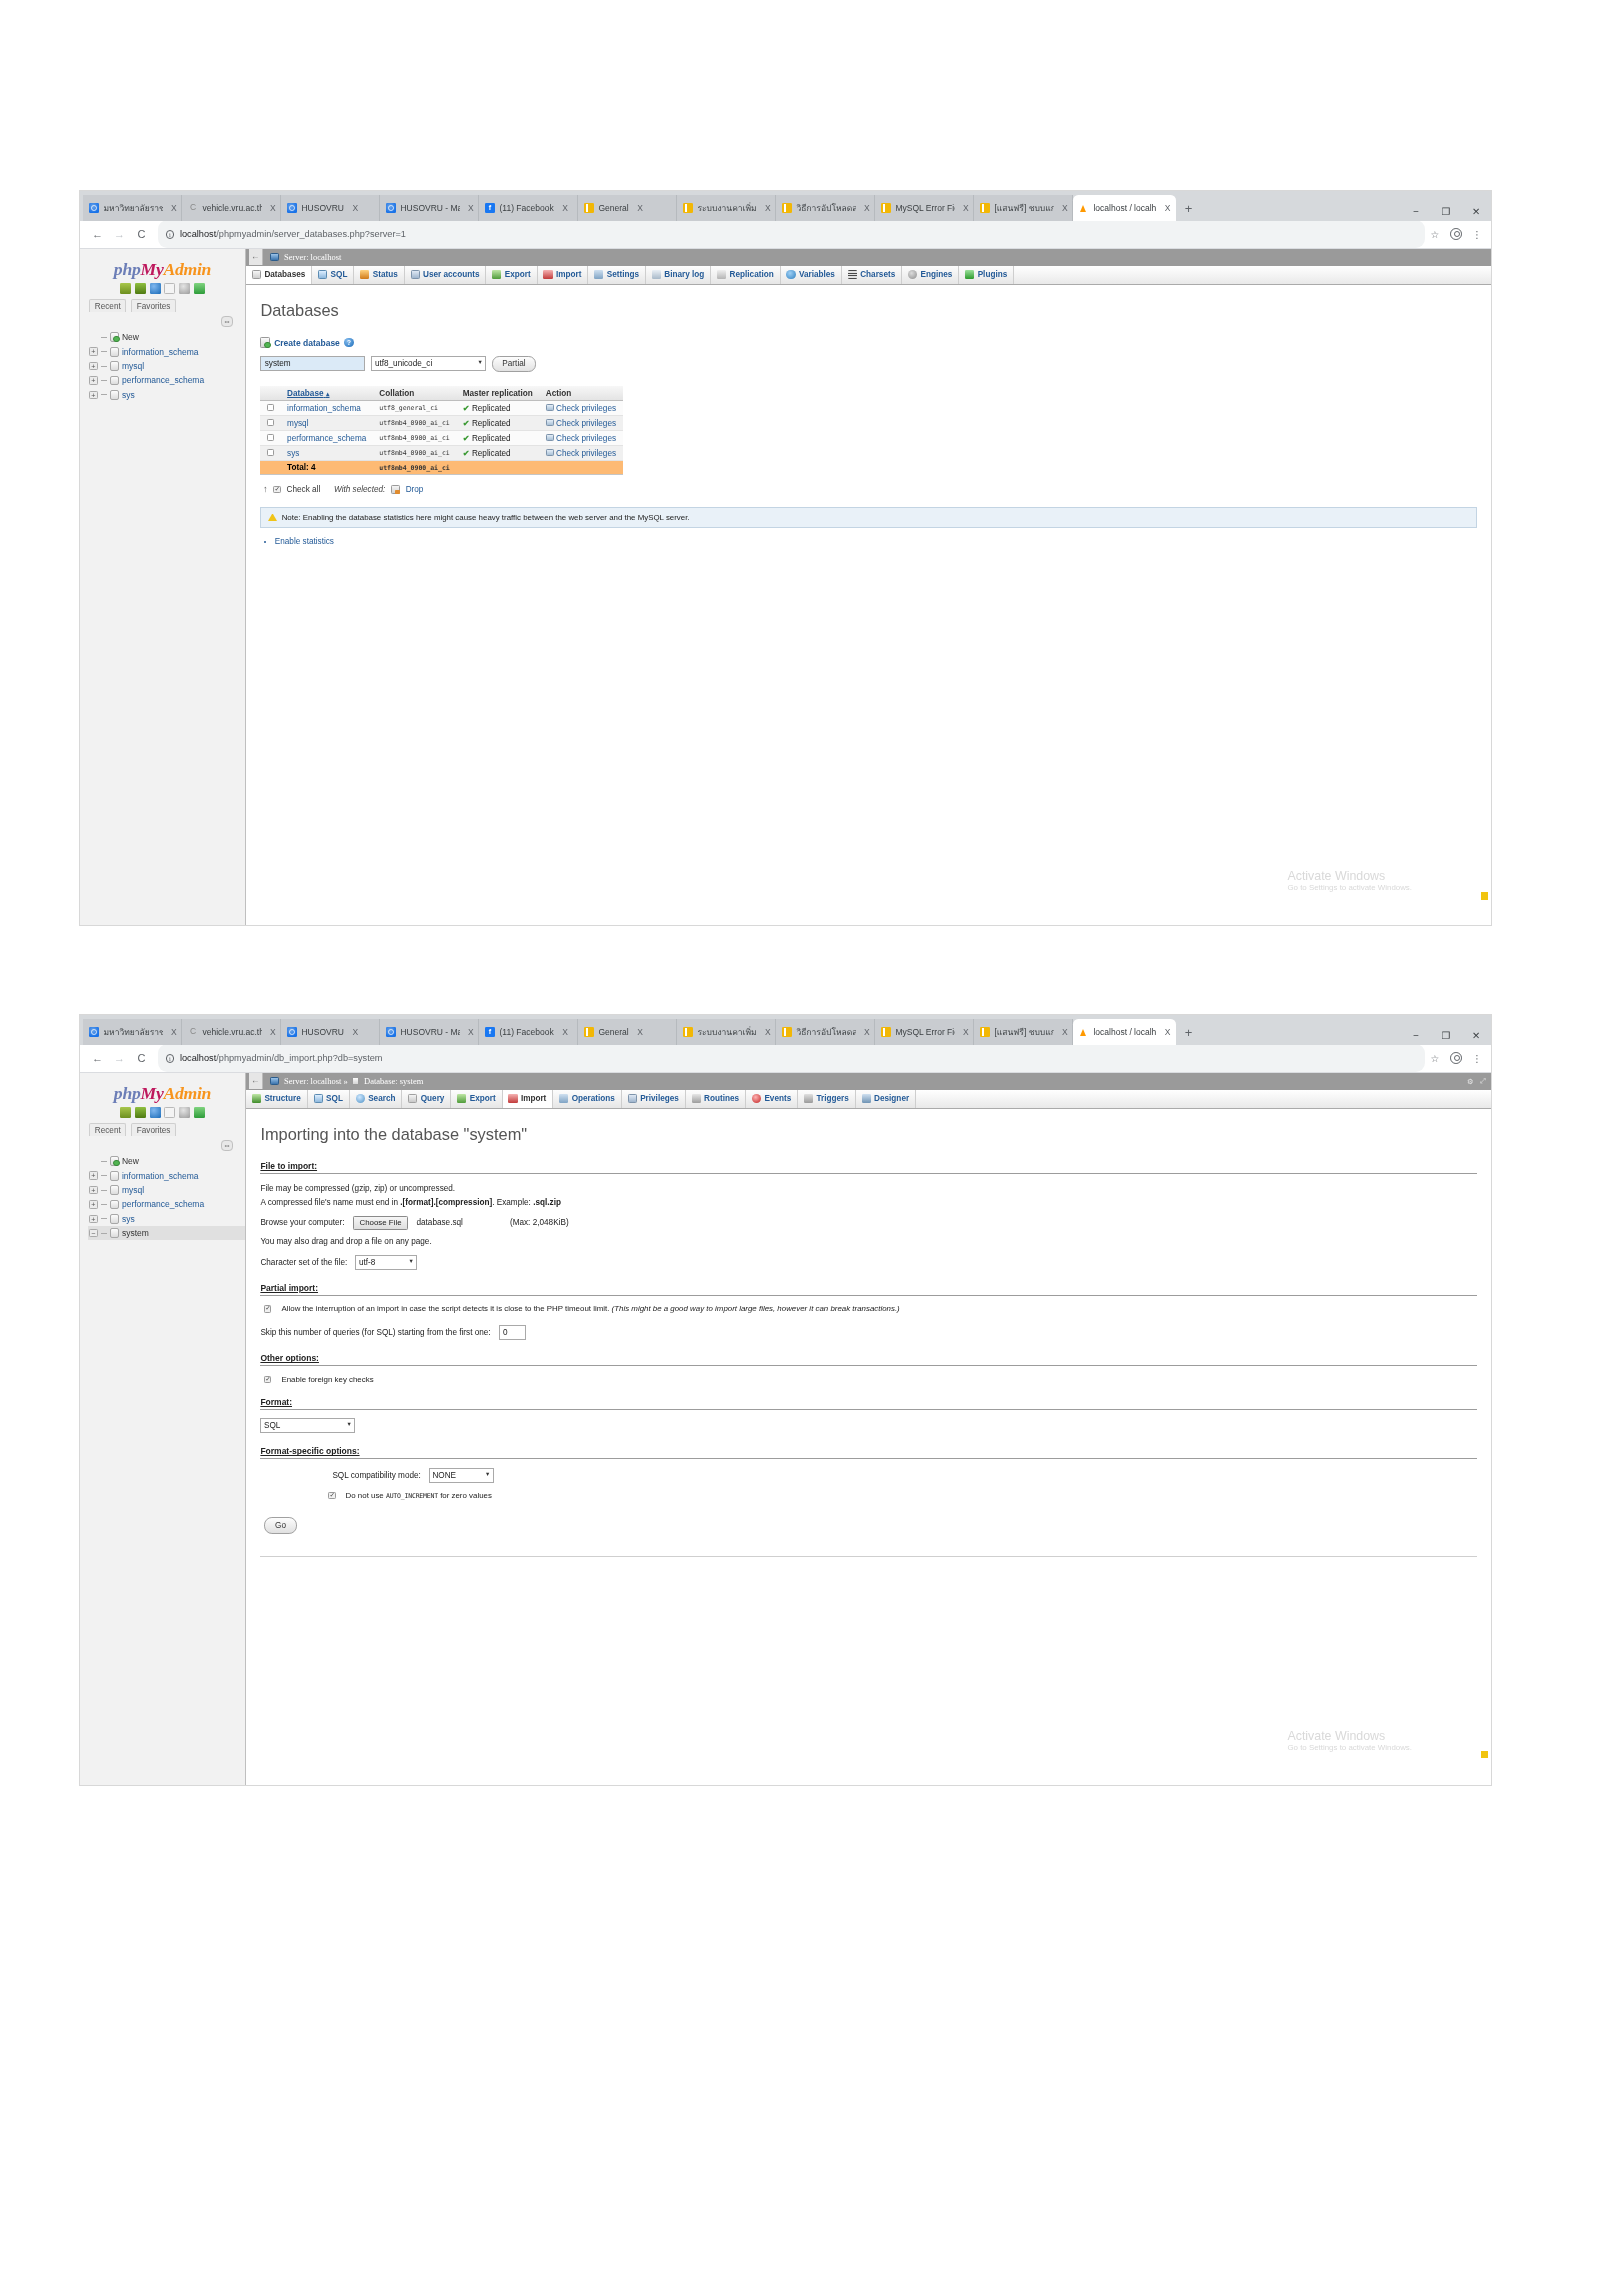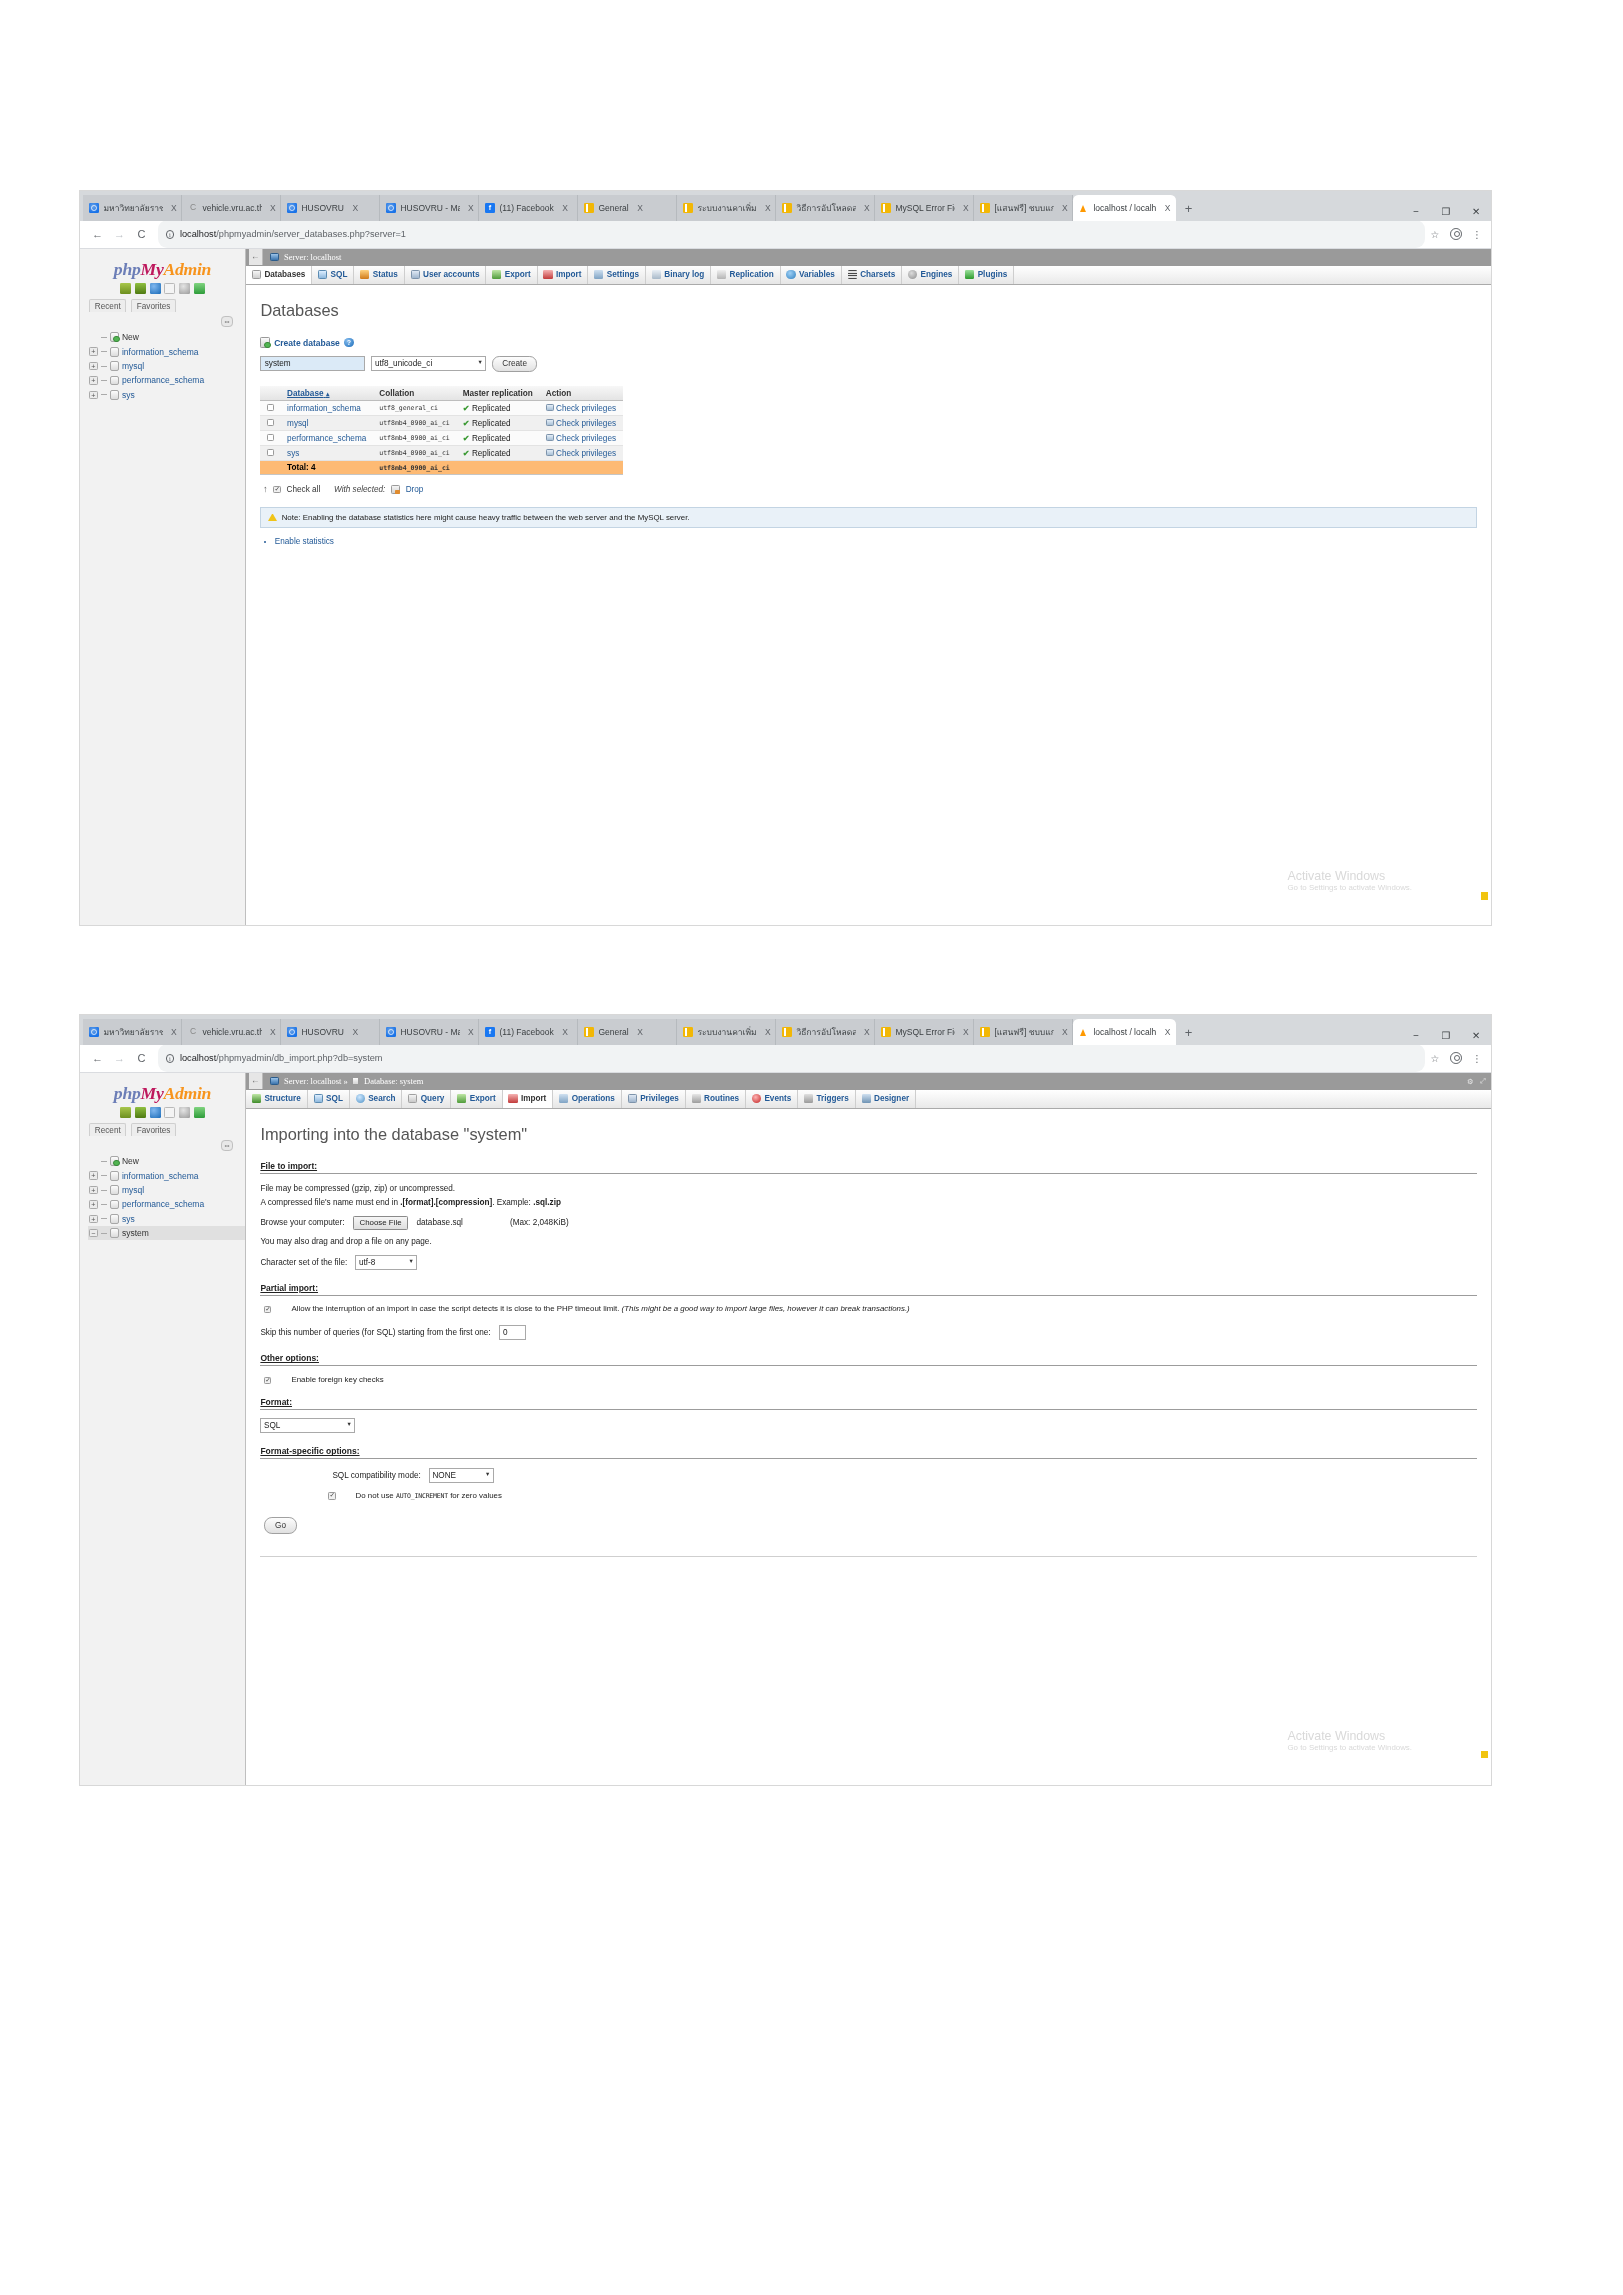--- a/index.html
+++ b/index.html
@@ -314,21 +314,21 @@
     border-bottom: 0.7px solid #9c9c9c;
     padding-bottom: 2px; margin: 13px 0 8.5px 0;
     text-decoration: underline; text-underline-offset: 1.3px;
   }
   .txtline { font-size: 8.2px; color: #222; line-height: 1.5; margin-bottom: 2px;}
   .inline-row { display: flex; align-items: center; gap: 8px; font-size: 8.2px; color: #222; margin: 6.5px 0;}
   .filebtn {
     border: 0.7px solid #8a8a8a; background: linear-gradient(#f6f6f6,#dedede);
     padding: 1.3px 5.9px; font-size: 7.9px; color: #222; border-radius: 1.3px;
   }
-  .opt-row { display: flex; align-items: flex-end; gap: 20px; font-size: 7.9px; color: #222; margin: 7.9px 0 0 3.9px;}
+  .opt-row { display: flex; align-items: center; gap: 10px; font-size: 7.9px; color: #222; margin: 7.9px 0 0 3.9px;}
   .opt-row .it { font-style: italic; }
   .gobtn {
     height: 17px; padding: 0 9.8px; font-size: 8.2px;
     border: 0.7px solid #a0a0a0; border-radius: 7.9px;
     background: linear-gradient(#fdfdfd,#e0e0e0); color: #333;
     font-family: "Liberation Sans", sans-serif;
     margin: 17px 0 0 3.9px;
   }
   .hr-line { border-top: 0.7px solid #cfcfcf; margin: 22px 0 0 0;}
 
@@ -556,21 +556,21 @@
           <span class="qmark">?</span>
         </div>
 
         <div class="form-row">
           <input class="txt" style="width: 105px;" value="system">
           <span class="selwrap">
             <select class="sel" style="width:115px">
               <option>utf8_unicode_ci</option>
             </select>
           </span>
-          <button class="btn">Create</button>
+          <button class="btn">Partial</button>
         </div>
 
         <table class="dbtbl">
           <thead>
             <tr>
               <th style="width:17px"></th>
               <th class="dbcol"><span>Database</span> <span class="mono-small">▲</span></th>
               <th>Collation</th>
               <th>Master replication</th>
               <th>Action</th>

